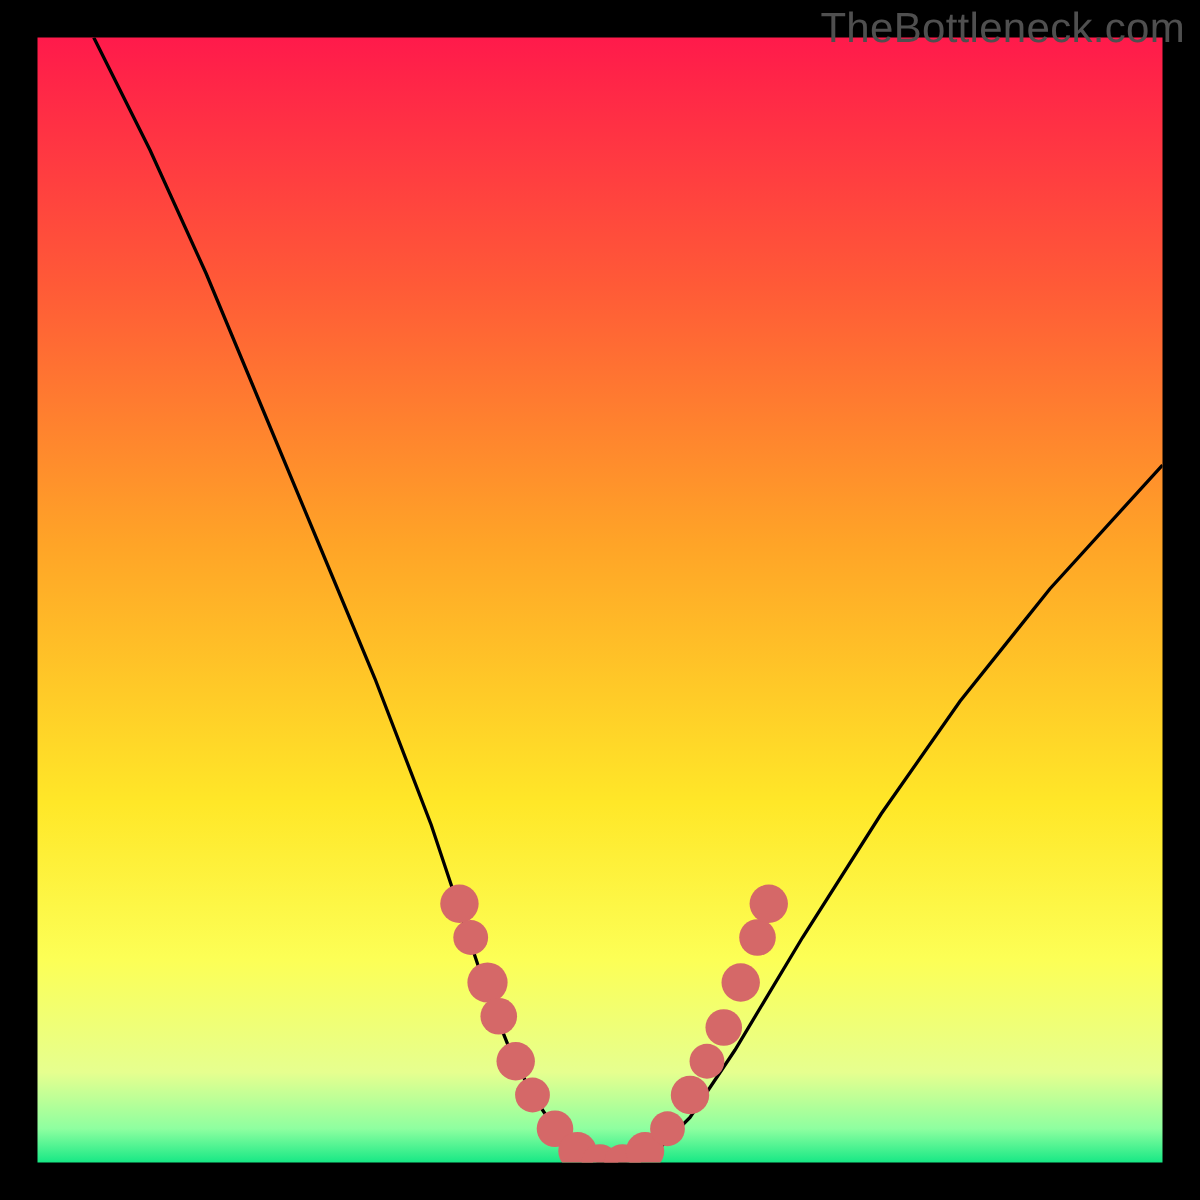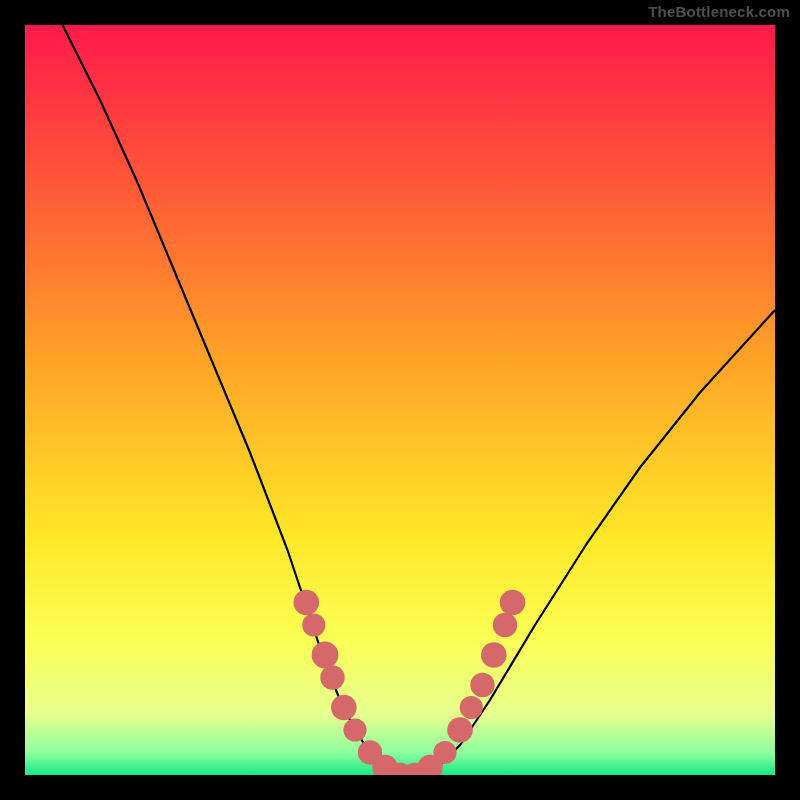--- a/index.html
+++ b/index.html
@@ -25,22 +25,22 @@
     left: 25px;
     width: 750px;
     height: 750px;
     
   }
   .watermark {
     position: absolute;
     top: 3px;
     right: 10px;
     color: #4f4f4f;
-    font-size: 15px;
-    font-weight: 700;
+    font-size: 28px;
+    font-weight: 400;
     letter-spacing: 0.2px;
   }
   svg.curve {
     position: absolute;
     top: 0;
     left: 0;
     width: 750px;
     height: 750px;
   }
 </style>

